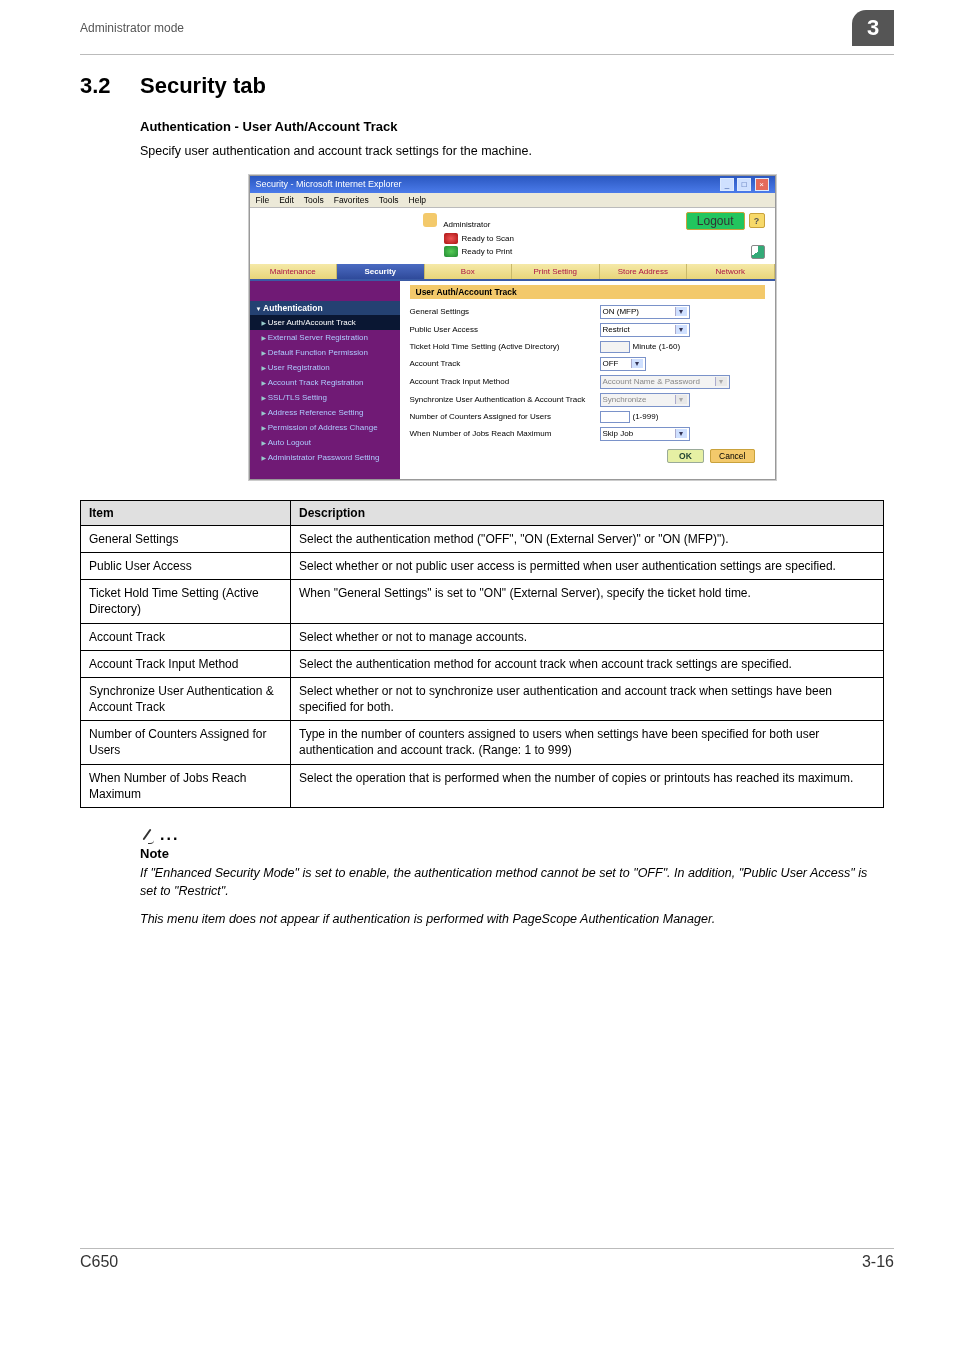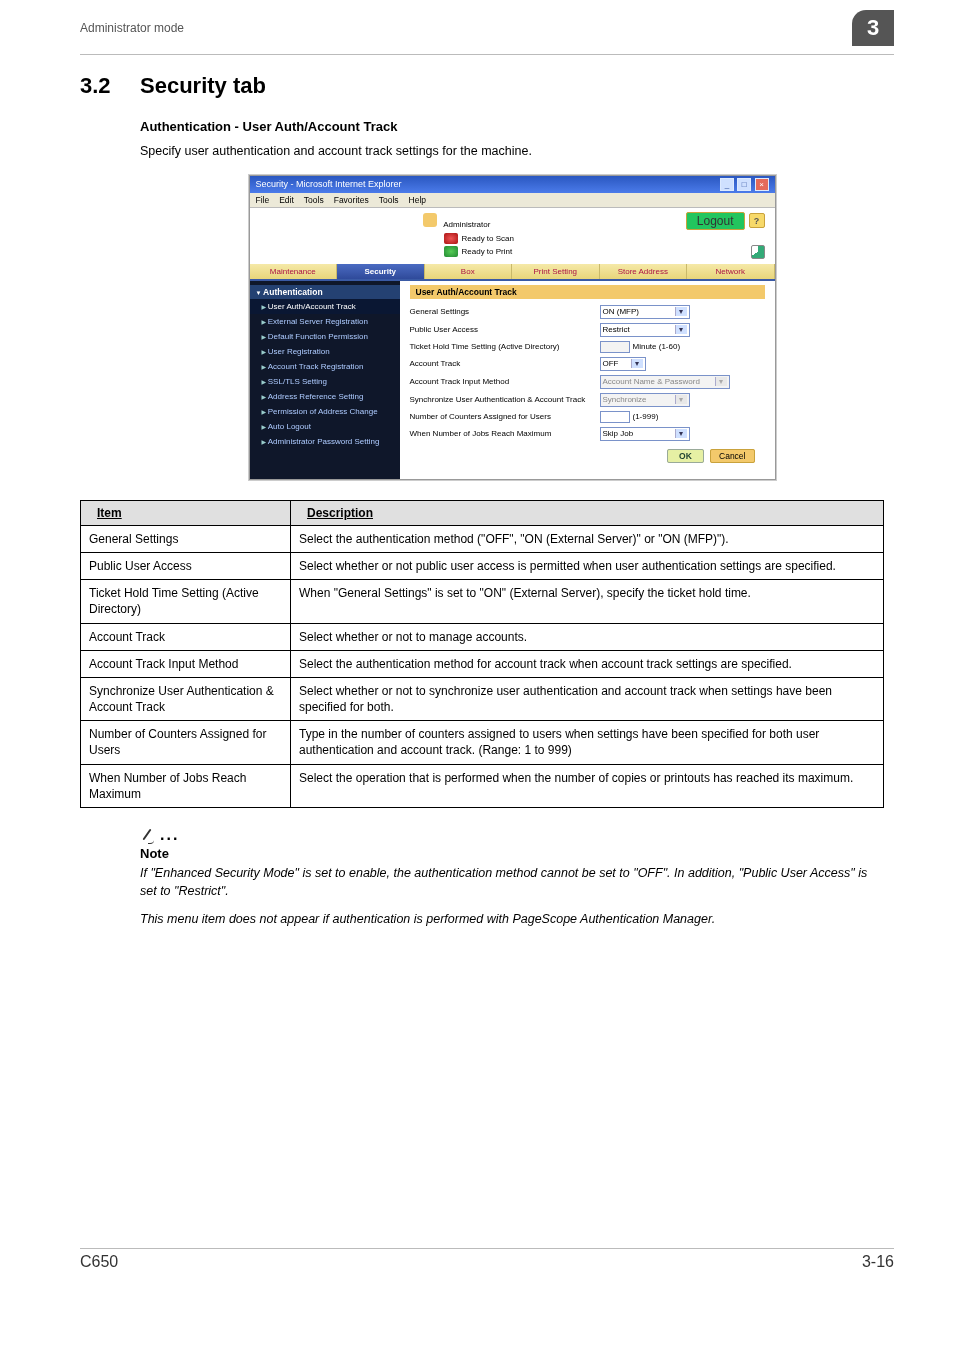--- a/index.html
+++ b/index.html
@@ -135,21 +135,21 @@
   .tab {
     flex:1;text-align:center;padding:3px 0;font-size:8px;color:#a14;
     background:linear-gradient(#f5e9a8,#e8d57a);border-right:1px solid #c9b96a;
   }
   .tab.active{
     background:linear-gradient(#4b6bc2,#2f4a9a);color:#fff;font-weight:bold;
   }
 
   .app-body { display:flex; background:#fff;}
   .nav-left {
-    width:150px; background:#0f172a; color:#cbe; padding:4px 0 10px 0;
+    width:150px; background:#701a75; color:#cbe; padding:20px 0 10px 0;
   }
   .nav-hdr { background:#244172; color:#fff;padding:2px 6px;font-size:8.5px;font-weight:bold;}
   .nav-item { padding:3px 6px 3px 12px; font-size:8px; color:#aecbff; cursor:default;}
   .nav-item.sel { background:#0a1733; color:#fff;}
   .tri::before { content:"▶ "; font-size:6px; color:#9cc;}
   .caret::before { content:"▼ "; font-size:6px; color:#fff;}
 
   .panel-right { flex:1; padding:4px 10px 10px 10px; }
   .panel-title { background:#f3c96b; padding:2px 6px; font-weight:bold; font-size:8.5px;margin-bottom:4px;}
   .form-row { display:flex; align-items:center; padding:2px 0; font-size:8px;}
@@ -177,23 +177,22 @@
   table.desc {
     border-collapse: collapse;
     width: 100%;
     font-size: 12px;
     margin-top: 6px;
   }
   table.desc th {
     background: #e0e0e0;
     border: 1px solid #000;
     text-align: left;
-    padding: 5px 16px;
+    padding: 5px 8px;
     font-weight: bold;
-    text-decoration: underline;
   }
   table.desc td {
     border: 1px solid #000;
     padding: 5px 8px;
     vertical-align: top;
     line-height: 1.35;
   }
   table.desc td:first-child { width: 210px; }
 
   .note-block { margin-top: 18px; }

